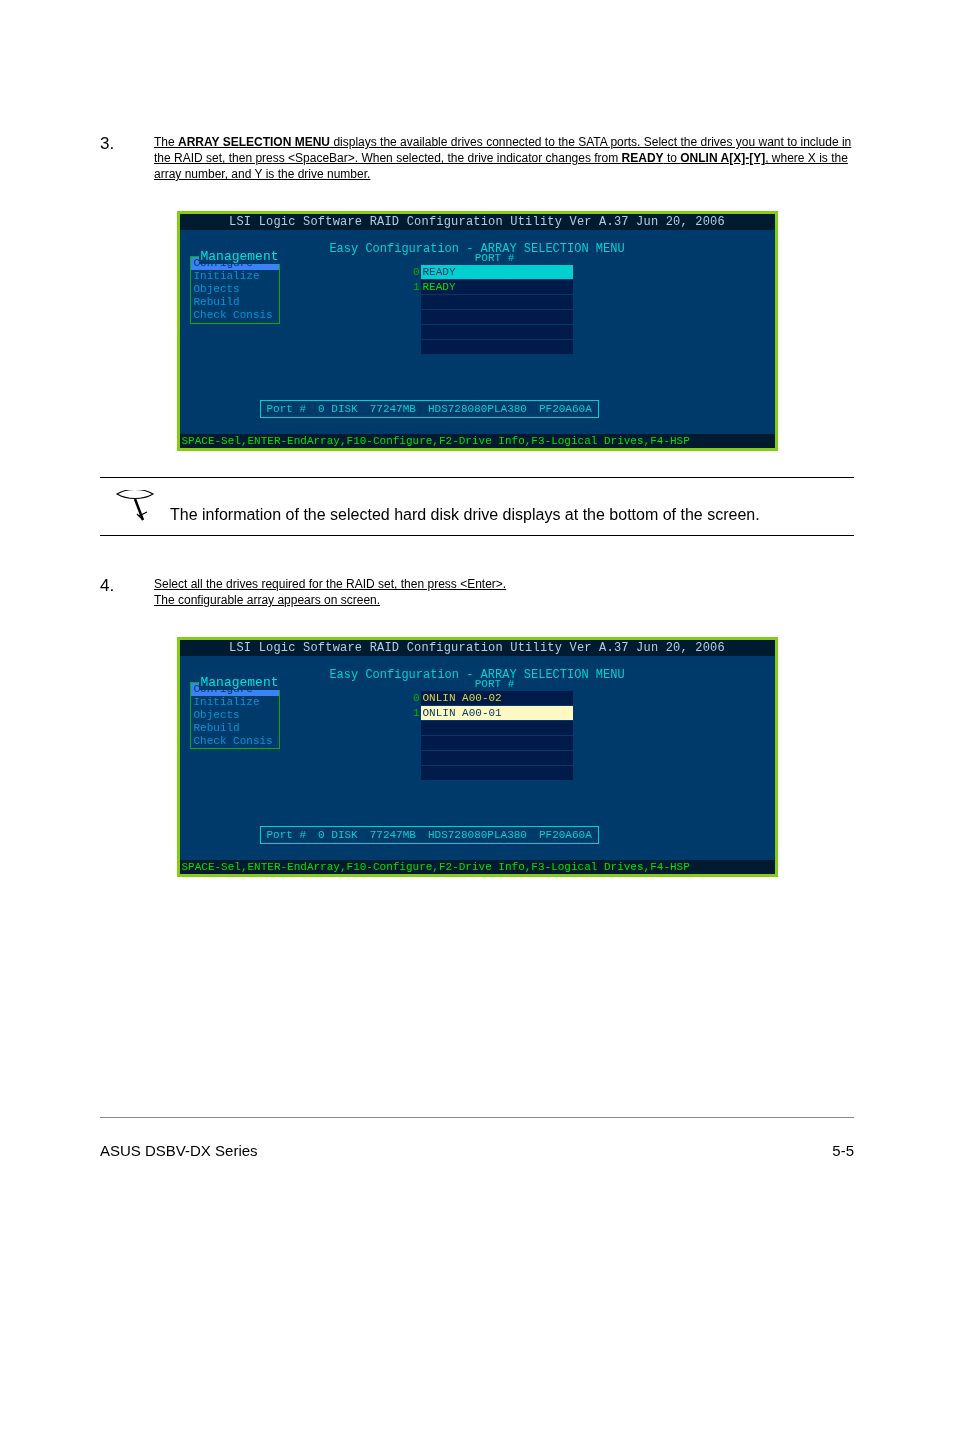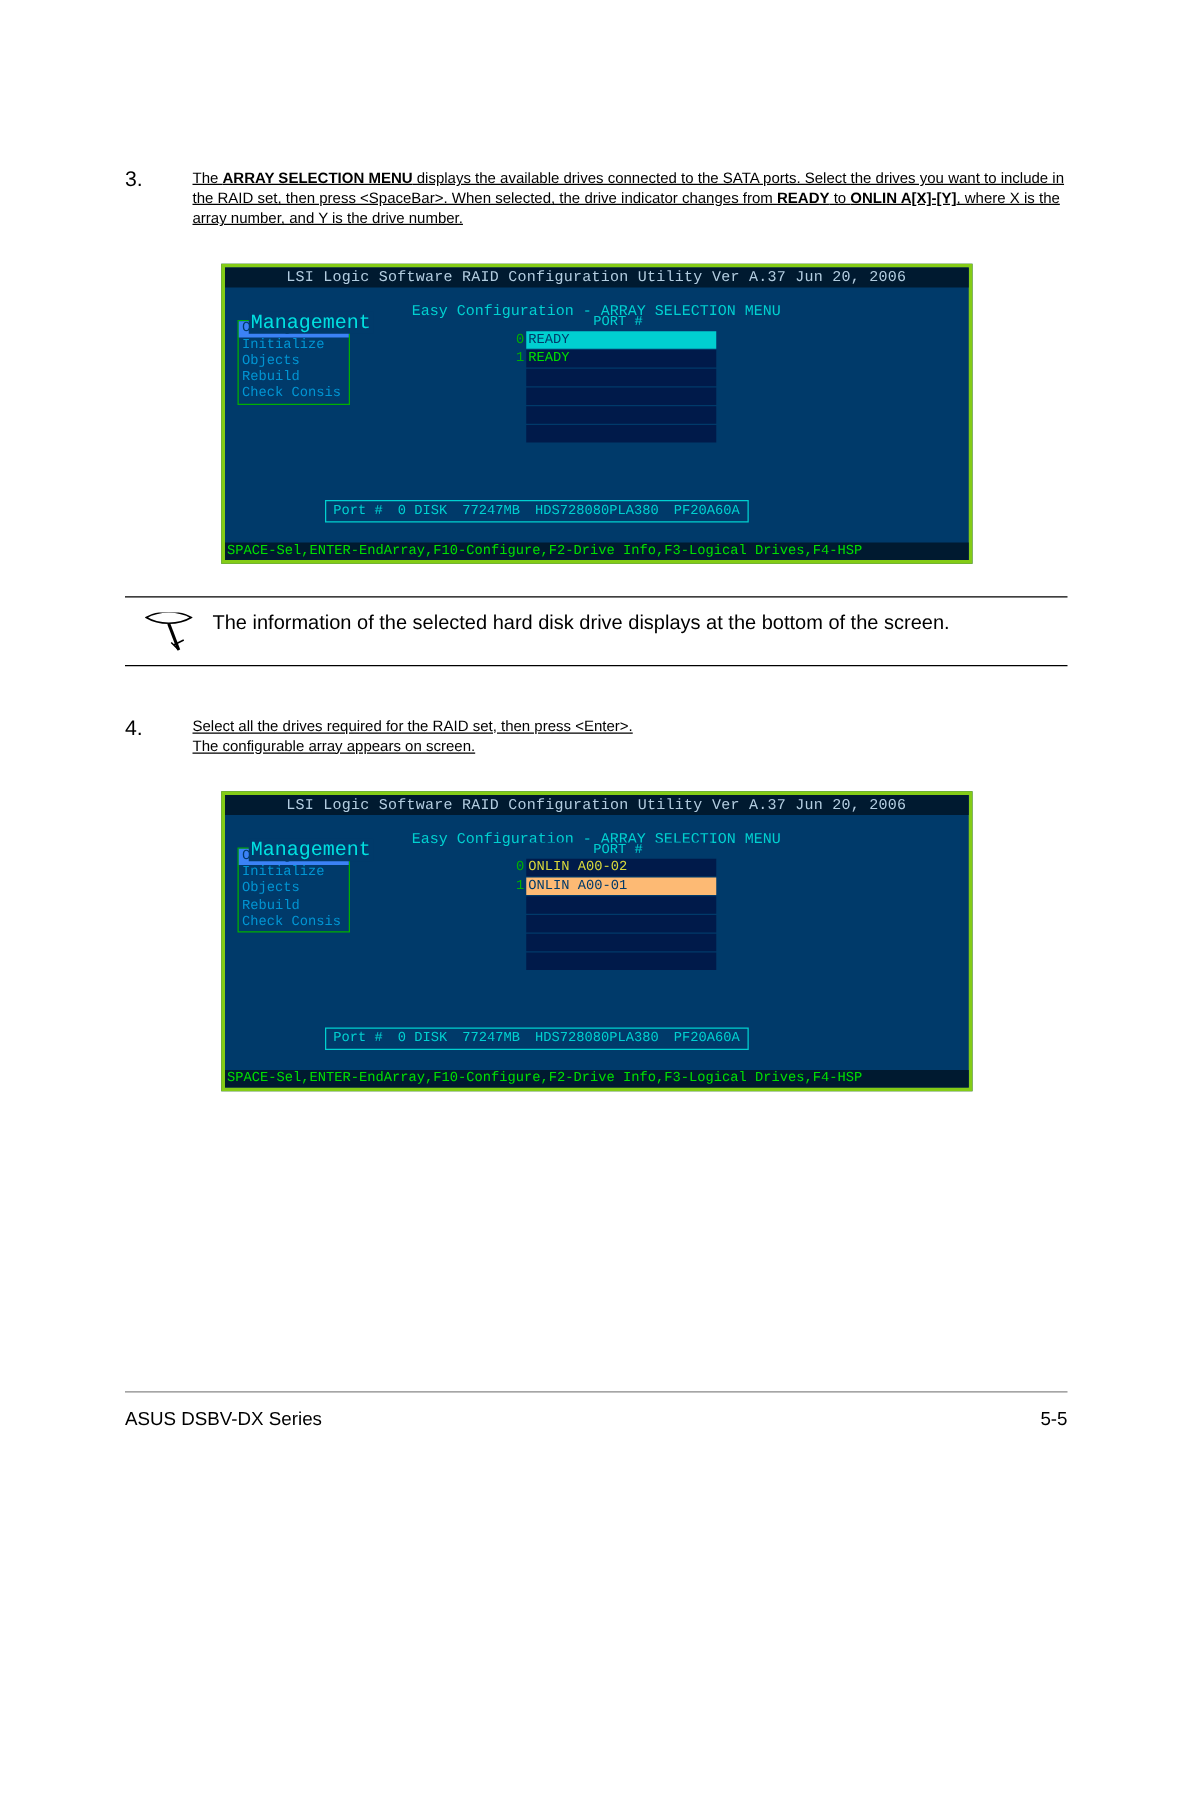--- a/index.html
+++ b/index.html
@@ -67,21 +67,21 @@
     padding: 0;
     width: 88px;
   }
   .mgmt-label {
     position: absolute;
     top: -8px;
     left: 8px;
     background: #003a6a;
     color: #00e0e0;
     padding: 0 2px;
-    font-size: 16px;
+    font-size: 13px;
   }
   .mgmt-item {
     color: #0095d3;
     font-size: 11px;
     padding: 0 3px;
     line-height: 1.2;
   }
   .mgmt-item.sel {
     background: #3b82f6;
     color: #003a6a;
@@ -116,21 +116,21 @@
     width: 148px;
     height: 14px;
     background: #001a4a;
     color: #00e000;
     font-size: 11px;
     padding: 0 2px;
     display: flex;
     align-items: center;
   }
   .port-cell.ready-sel { background: #00d0d0; color: #003a6a; }
-  .port-cell.onlin-sel { background: #fdba74; color: #003a6a; }
+  .port-cell.onlin-sel { background: #fef9c3; color: #003a6a; }
   .port-cell.onlin { color: #d8d83b; }
   .driveinfo-bar {
     position: absolute;
     bottom: 16px;
     left: 80px;
     border: 1px solid #00d0d0;
     padding: 2px 6px;
     color: #00d0d0;
     font-size: 11px;
     display: flex;
@@ -158,27 +158,28 @@
     width: 70px;
     flex-shrink: 0;
     display: flex;
     justify-content: center;
     padding-top: 2px;
   }
   .note-text {
     font-size: 16px;
     line-height: 1.35;
     flex: 1;
+    margin-top: 16px;
   }
 
   
   .page-footer {
     border-top: 1px solid #888;
     margin-top: 240px;
-    padding-top: 13px;
+    padding-top: 24px;
     display: flex;
     justify-content: space-between;
     font-size: 15px;
   }
 </style>
 </head>
 <body>
 
 <div class="page">
 

